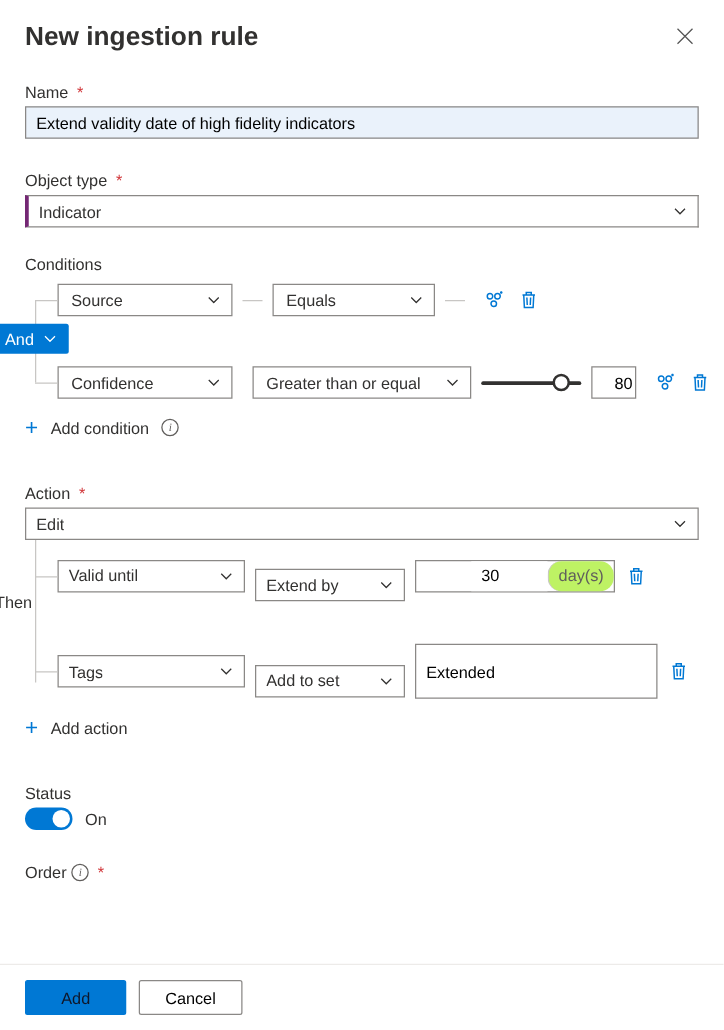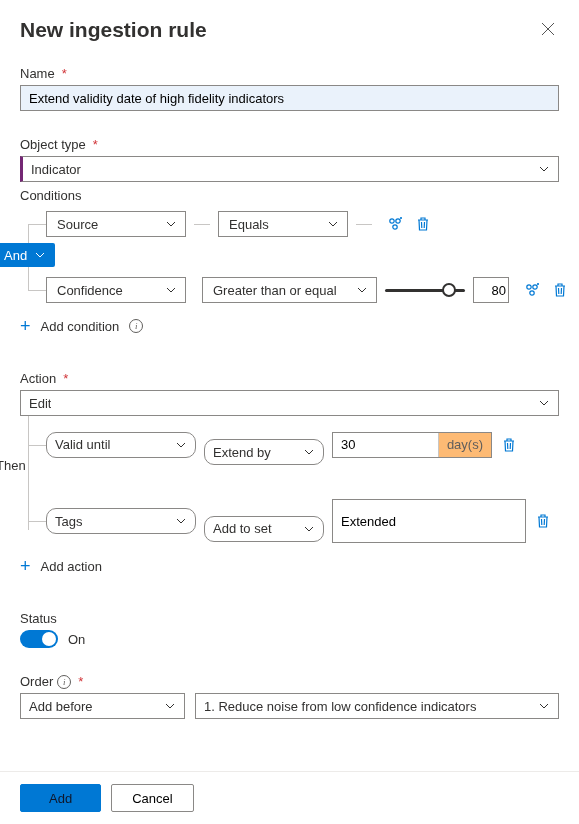--- a/index.html
+++ b/index.html
@@ -68,21 +68,21 @@
     min-width: 0;
   }
   .select .lbl { overflow: hidden; text-overflow: ellipsis; white-space: nowrap; }
   .select.full { width: 100%; }
   .select.purple { border-left: 3px solid var(--purple); }
   .chev {
     width: 12px; height: 12px; flex: 0 0 auto;
     display: inline-flex; align-items: center; justify-content: center;
   }
   .section-gap { margin-top: 26px; }
-  .conditions-block { margin-top: 6px; }
+  .conditions-block { margin-top: 22px; }
   .cond-row {
     display: flex;
     align-items: center;
     gap: 8px;
     position: relative;
   }
   .cond-row .select { flex: 0 0 140px; padding-left: 10px; }
   .cond-row .select.op { flex: 0 0 130px; }
   .cond-row .select.val { flex: 0 0 130px; }
   .hline { width: 16px; height: 1px; background: var(--border-light); }
@@ -190,35 +190,37 @@
   }
   .action-row::before {
     content: "";
     position: absolute;
     left: -18px;
     top: 50%;
     width: 18px;
     height: 1px;
     background: var(--border-light);
   }
-  .action-row .select { flex: 0 0 150px; border-radius: 10px; }
+  .action-row .select { flex: 0 0 150px; }
   .action-row .select.mid { flex: 0 0 120px; margin-top: 15px; }
   .val-wrap {
     flex: 0 0 160px;
     height: 26px;
     border: 1px solid var(--border);
     display: flex;
+    padding-left: 44px;
   }
   .val-wrap .num { border: none; outline: none; padding: 0 8px; font: inherit; width: 100%; }
   .val-wrap .unit {
-    background: #fdba74;
+    background: #bef264;
     border-left: 1px solid var(--border-light);
     padding: 0 8px;
     display: flex; align-items: center;
     color: var(--text-light);
+    border-radius: 11px;
   }
   .then-label {
     position: absolute;
     left: -26px;
     top: 34px;
     background: #fff;
     padding: 0 2px;
     z-index: 2;
   }
   .row-gap { margin-top: 34px; }
@@ -491,38 +493,20 @@
   </div>
 </div>
 
 
 <div style="margin-top:26px;">
   <div class="field-label">
     <span>Order</span>
     <span class="info">i</span>
     <span class="req">*</span>
   </div>
-  <div class="order-row">
-    <div class="select">
-      <span class="lbl">Add before</span>
-      <span class="chev">
-          <svg width="10" height="6" viewBox="0 0 10 6">
-            <path d="M1 1 L5 5 L9 1" stroke="currentColor" fill="none"></path>
-          </svg>
-        </span>
-    </div>
-    <div class="select">
-      <span class="lbl">1. Reduce noise from low confidence indicators</span>
-      <span class="chev">
-          <svg width="10" height="6" viewBox="0 0 10 6">
-            <path d="M1 1 L5 5 L9 1" stroke="currentColor" fill="none"></path>
-          </svg>
-        </span>
-    </div>
-  </div>
 </div>
 
 <div class="footer">
   <button class="btn primary">Add</button>
   <button class="btn">Cancel</button>
 </div>
 
 
 
 

